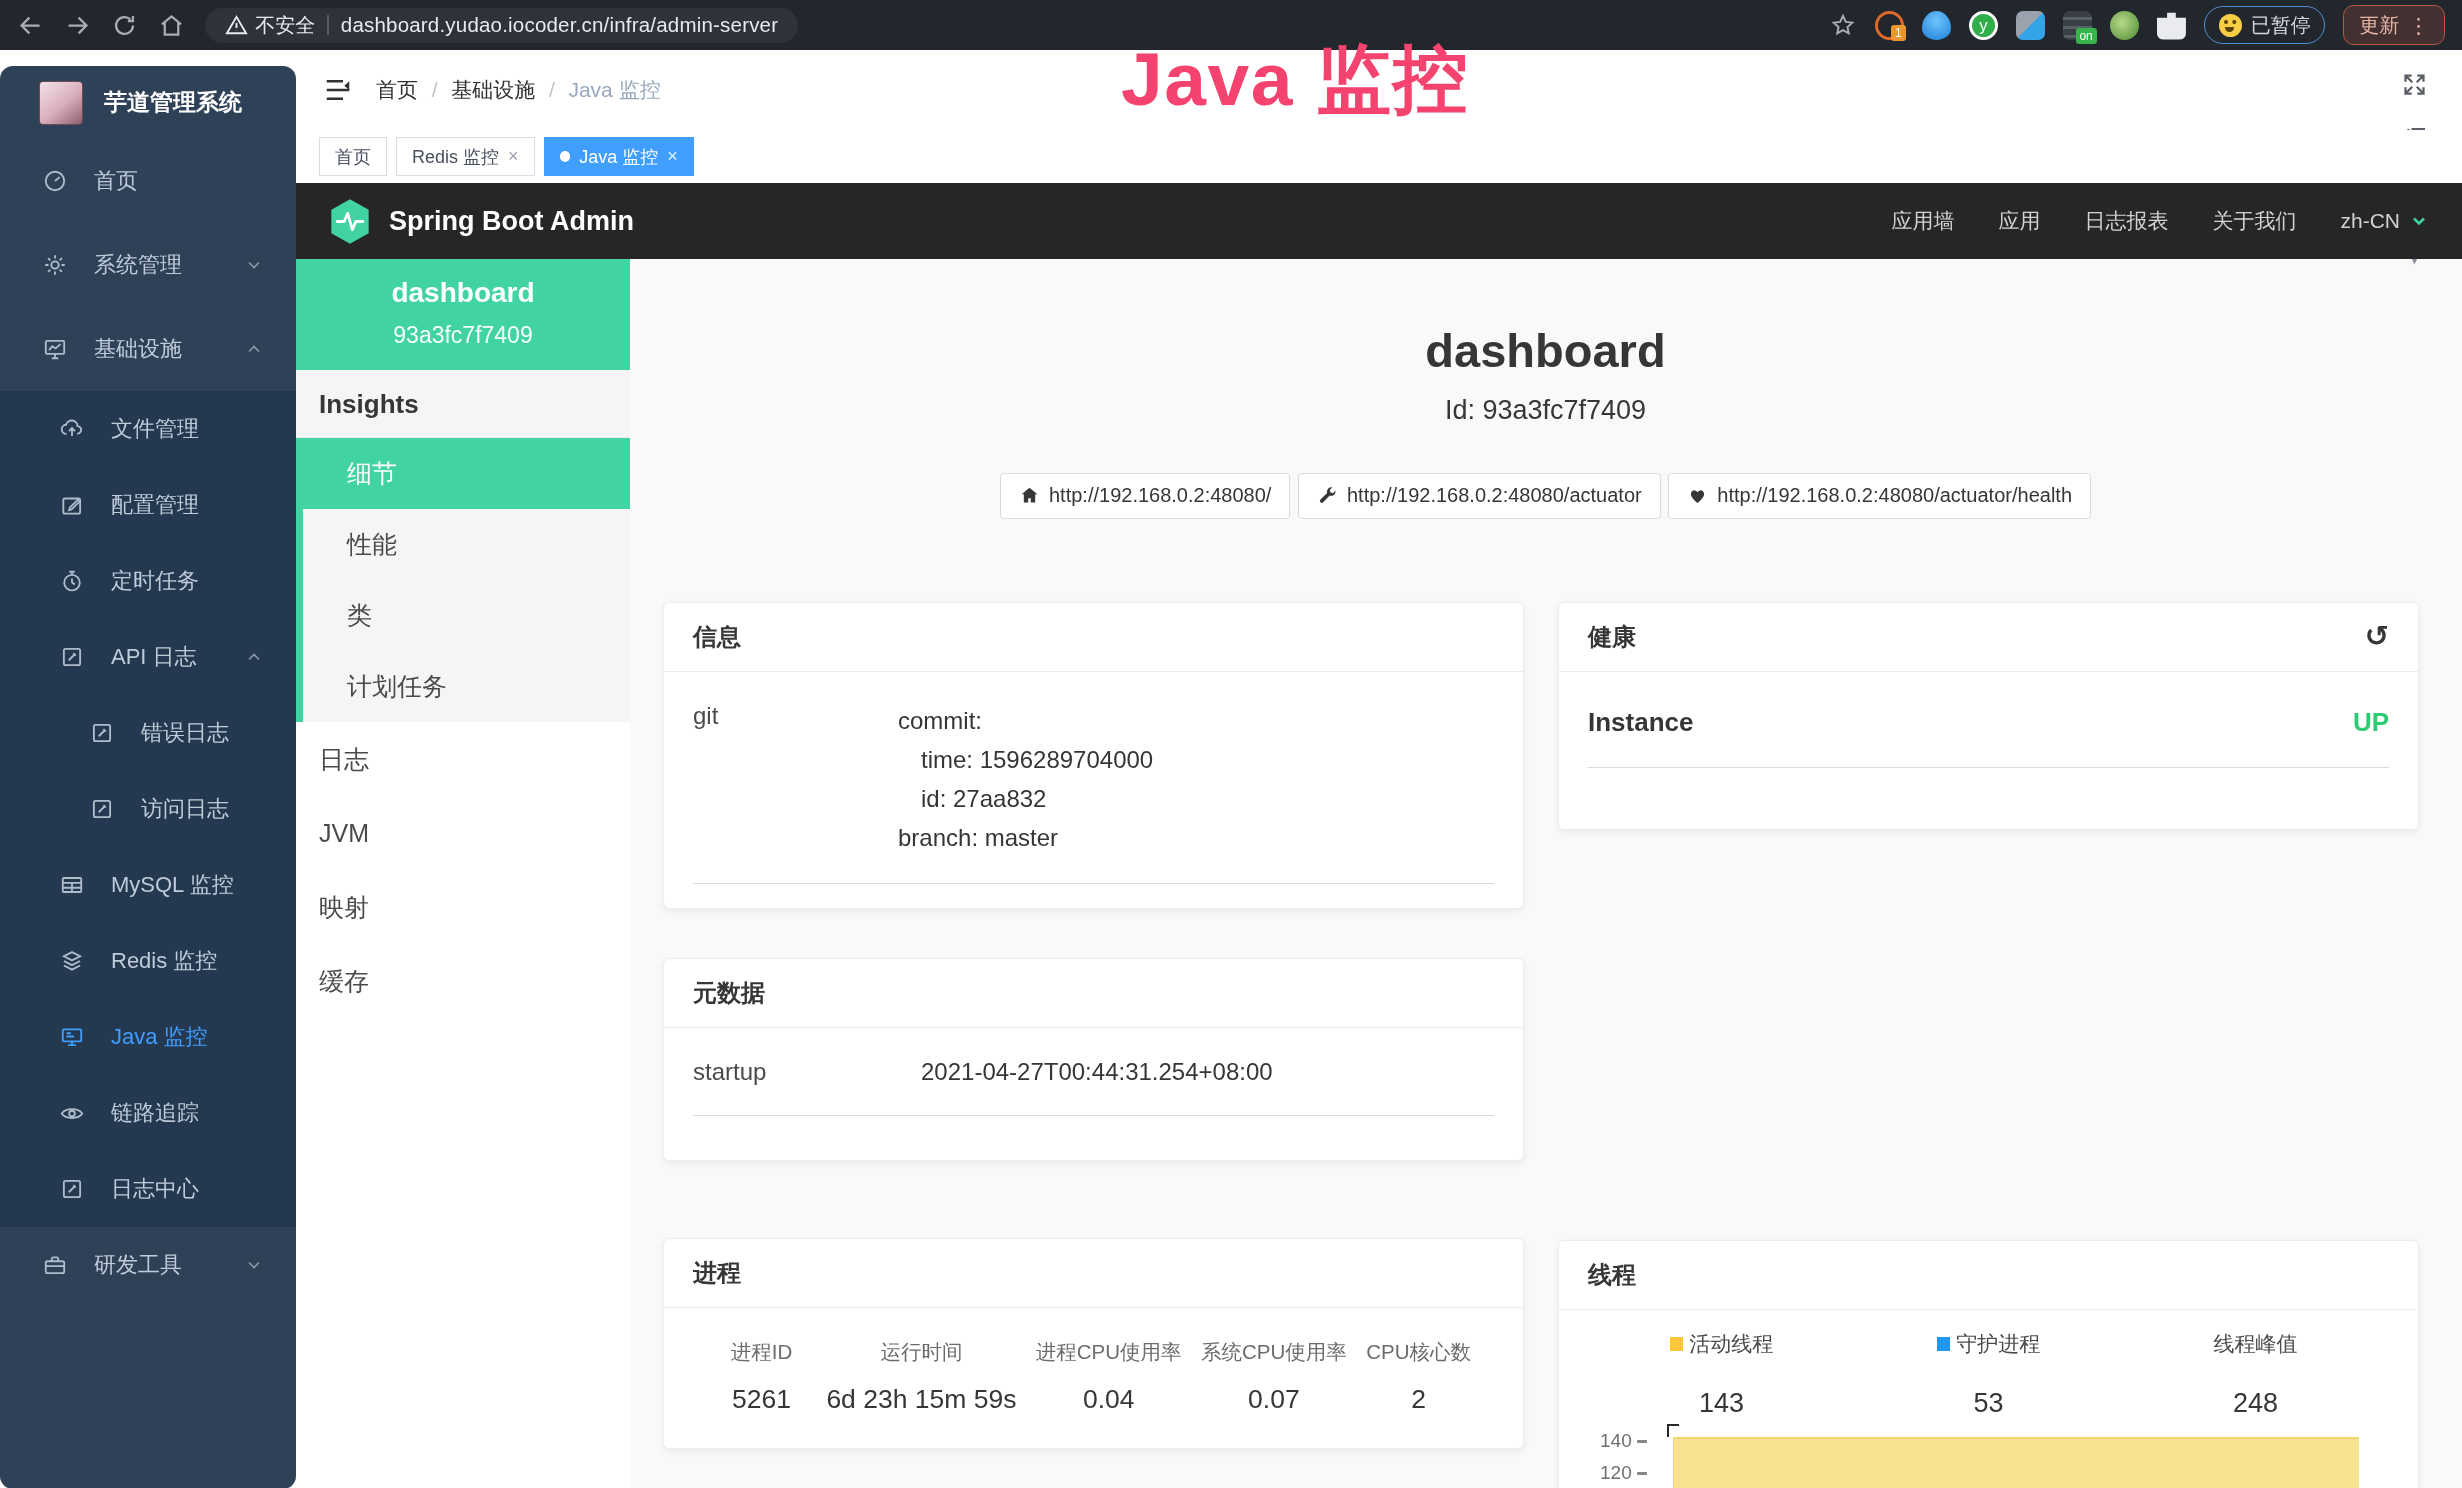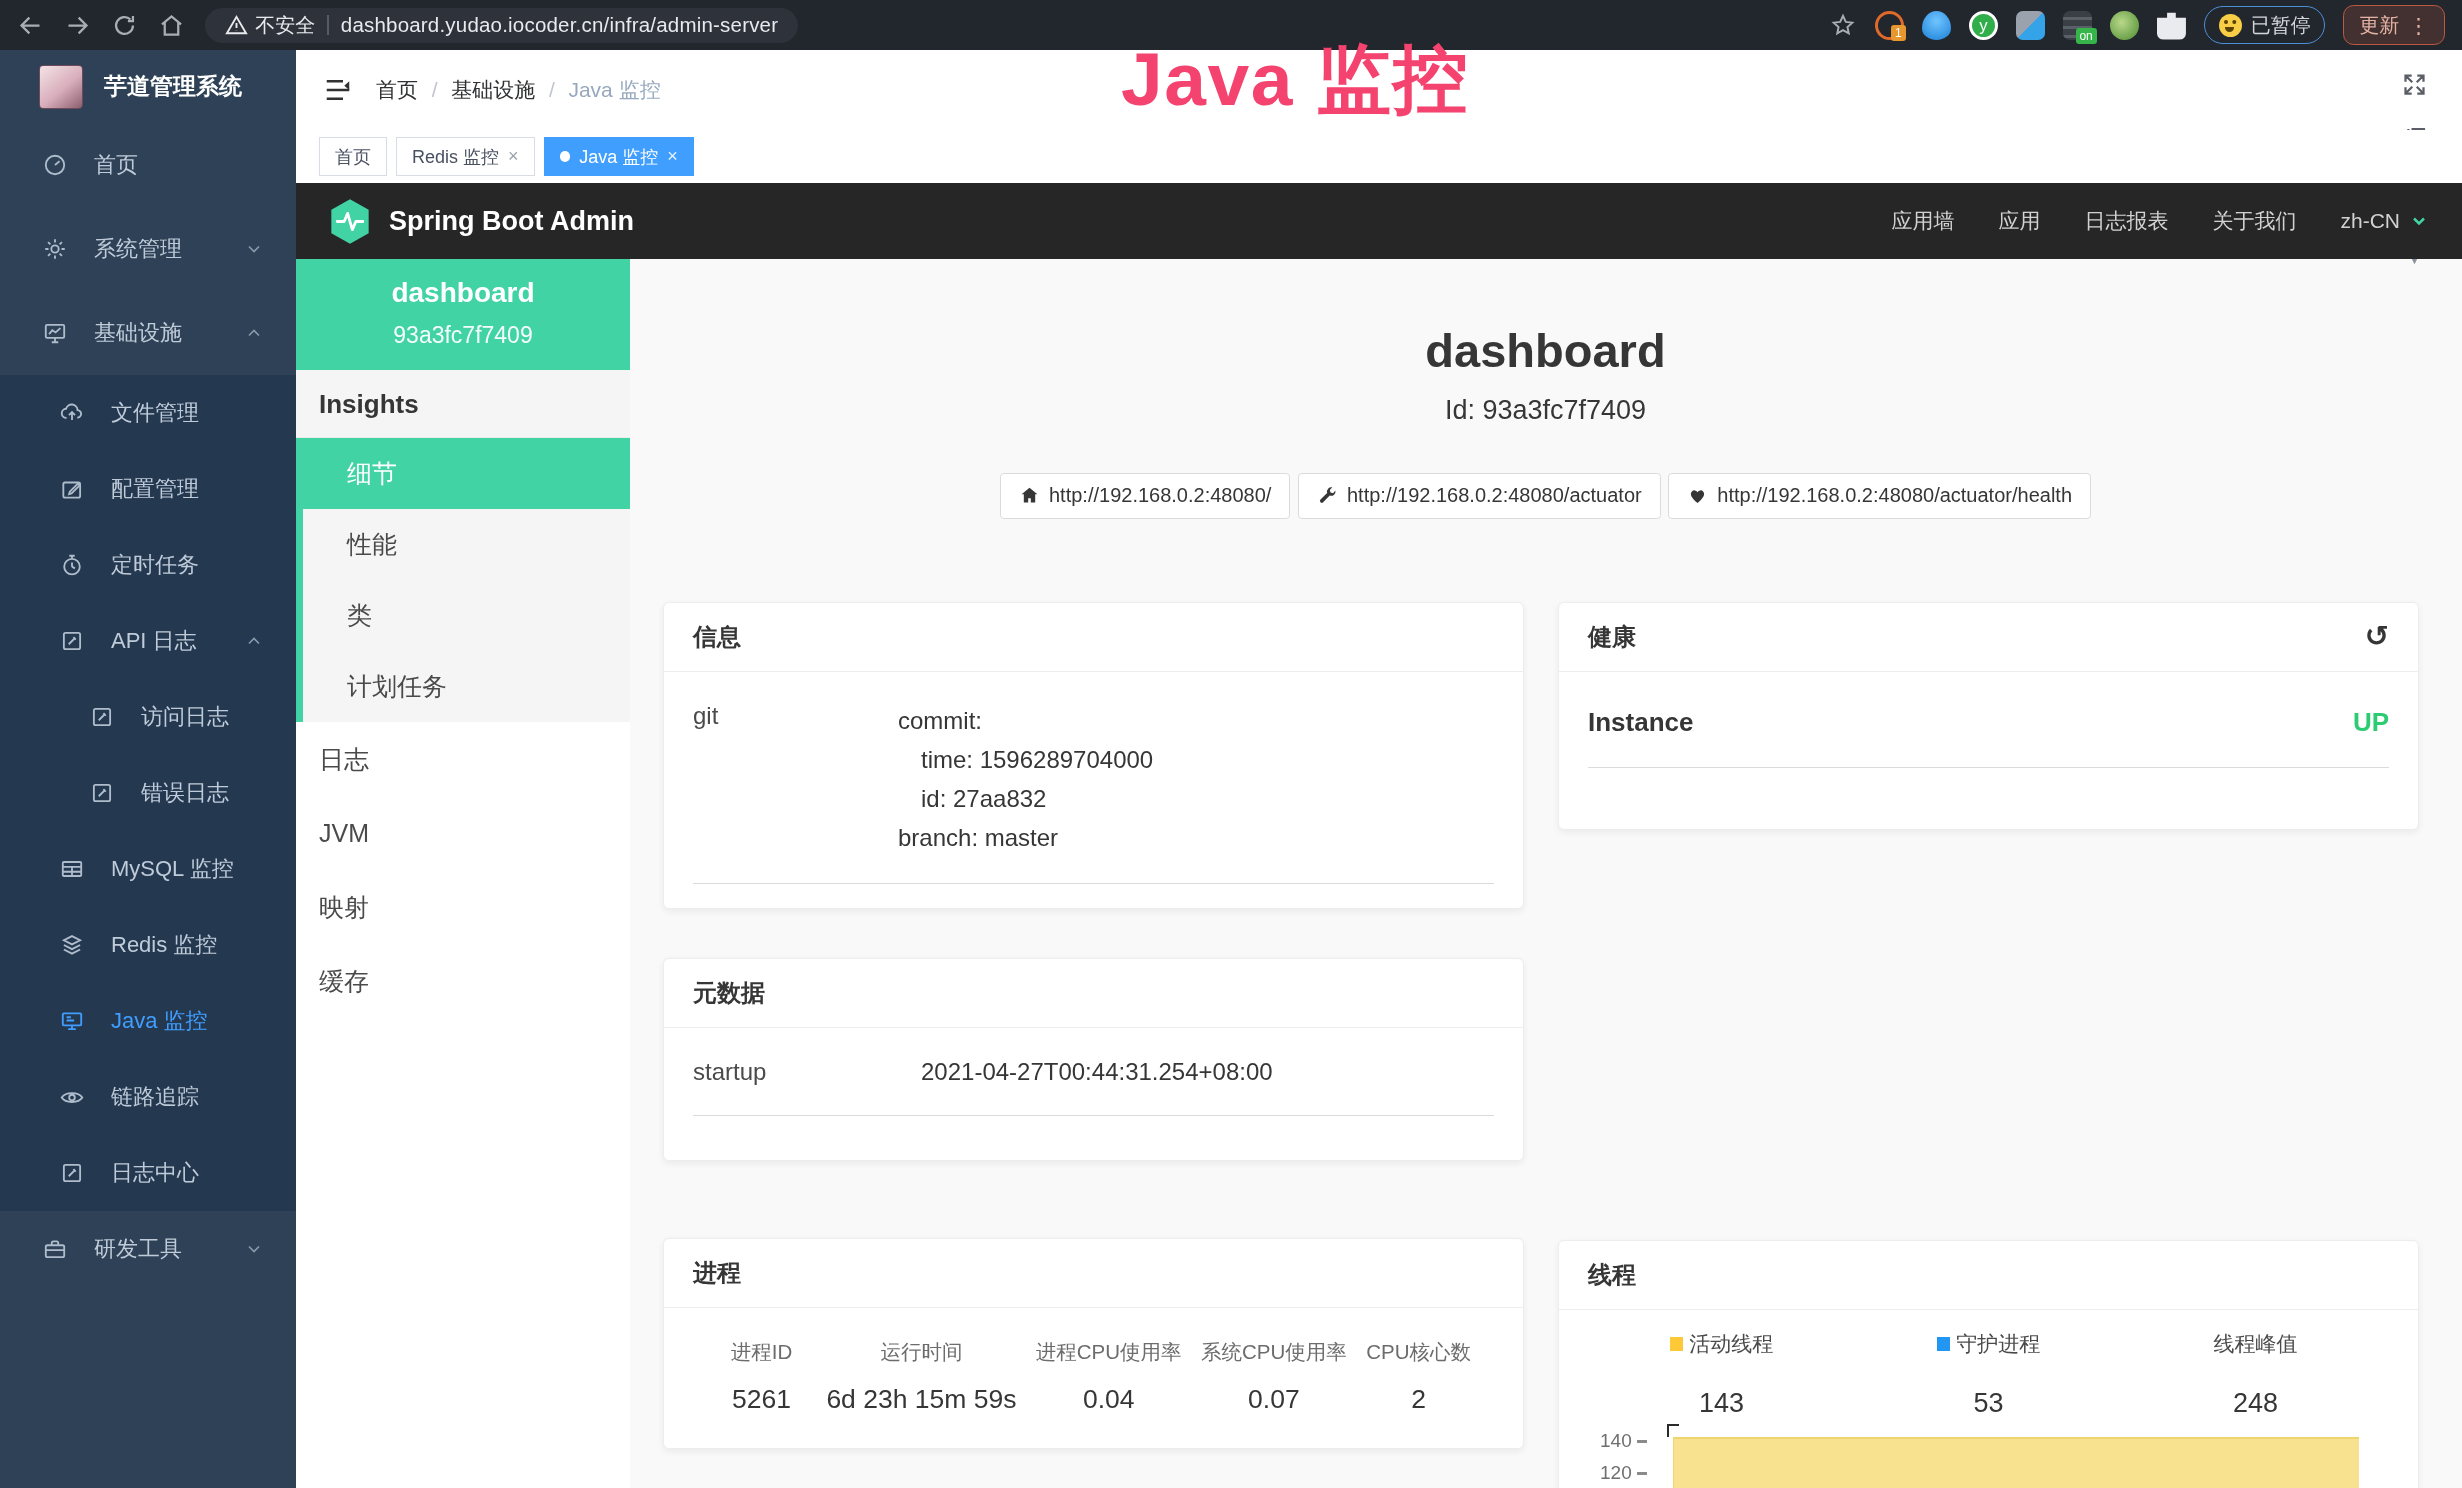--- a/index.html
+++ b/index.html
@@ -29,21 +29,21 @@
     border-radius:0 0 7.6px 7.6px; background:#5a4300; }
   .pill-update { border:1.5px solid #bb5a41; background:rgba(187,90,65,.22); color:#e3b3a4;
     border-radius:10.6px; padding:5.3px 15px; font-size:20px; display:flex; align-items:center; gap:9px; }
   .kebab { color:#e3b3a4; font-size:21px; letter-spacing:0; line-height:1; }
 
   
   .annotation { position:absolute; left:1121px; top:30px; z-index:60; font-size:75px; font-weight:700;
     color:#f4436e; letter-spacing:1.5px; white-space:nowrap; }
 
   
-  .sidenav { position:absolute; left:0; top:50px; width:296px; bottom:0; background:#2e4156; z-index:4; }
+  .sidenav { position:absolute; left:0; top:66px; width:296px; bottom:0; background:#2e4156; z-index:4;border-radius:13px; }
   .logo-row { height:73px; display:flex; align-items:center; padding:0 0 0 39px; gap:21px; }
   .logo-img { width:44px; height:44px; border-radius:4.6px;
     background:linear-gradient(140deg,#f3e3e6 0%,#d9aebc 55%,#8c5f6e 100%); border:0.8px solid #6e4b58; }
   .logo-title { color:#ffffff; font-size:23px; font-weight:700; }
   .s-item { height:84px; display:flex; align-items:center; color:#bfcbd9; font-size:22px;
     padding-left:42px; gap:26px; cursor:pointer; position:relative; }
   .s-item .s-ic { width:26px; height:26px; flex:0 0 auto; color:#aebccb; }
   .s-item .chev { position:absolute; right:32px; color:#8b99a8; width:20px; height:20px; }
   .subwrap { background:#243850; }
   .subwrap .s-item { height:76px; padding-left:59px; }
@@ -303,29 +303,29 @@
         <svg viewBox="0 0 24 24" width="20" height="20" fill="none" stroke="currentColor" stroke-width="2">
             <polyline points="6,15 12,9 18,15"></polyline>
           </svg></span>
     </div>
     <div class="s-item lvl3">
       <span class="s-ic">
         <svg viewBox="0 0 24 24" width="26" height="26" fill="none" stroke="currentColor" stroke-width="1.7">
             <rect x="4.5" y="4.5" width="15" height="15" rx="1.5"></rect>
             <path d="M9 15l6-6M13.3 8.5l2.2 2.2"></path>
           </svg></span>
-      <span>访问日志</span>
+      <span>错误日志</span>
     </div>
     <div class="s-item lvl3">
       <span class="s-ic">
         <svg viewBox="0 0 24 24" width="26" height="26" fill="none" stroke="currentColor" stroke-width="1.7">
             <rect x="4.5" y="4.5" width="15" height="15" rx="1.5"></rect>
             <path d="M9 15l6-6M13.3 8.5l2.2 2.2"></path>
           </svg></span>
-      <span>错误日志</span>
+      <span>访问日志</span>
     </div>
     <div class="s-item">
       <span class="s-ic">
         <svg viewBox="0 0 24 24" width="26" height="26" fill="none" stroke="currentColor" stroke-width="1.7">
             <rect x="3.5" y="5.5" width="17" height="13" rx="1"></rect>
             <path d="M3.5 10h17M3.5 14.5h17M12 10v8.5"></path>
           </svg></span>
       <span>MySQL 监控</span>
     </div>
     <div class="s-item">

